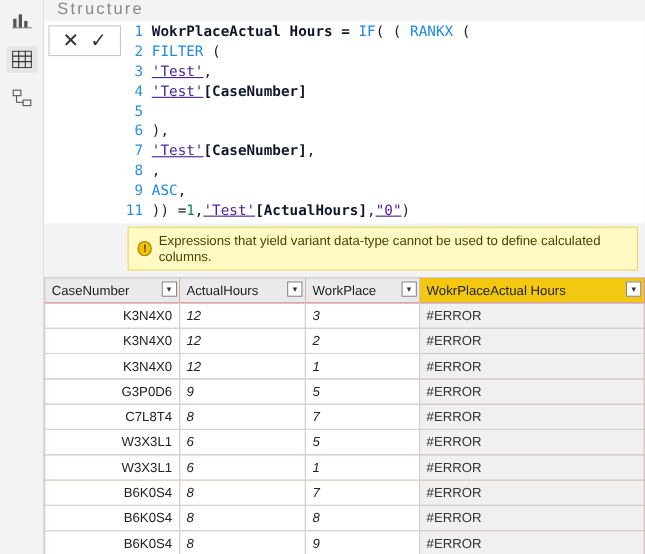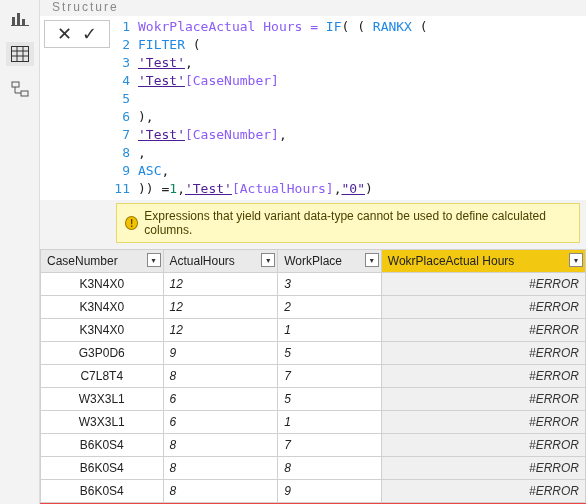--- a/index.html
+++ b/index.html
@@ -11,33 +11,33 @@
   .formula-area { display: flex; align-items: flex-start; background: #fff; }
   .formula-ctrl { width: 66px; display: flex; align-items: center; justify-content: center; gap: 6px; padding: 4px 4px; border: 1px solid #c8c8c8; background: #fff; margin: 4px 0 0 4px;}
   .fc-btn { font-size: 18px; color: #333; line-height: 1; padding: 0 2px;}
   .code { flex: 1; font-family: Consolas, monospace; font-size: 13px; background: #fff; padding: 2px 0 2px 0; }
   .code-line { display: flex; align-items: baseline; line-height: 18px; }
   .ln { width: 28px; text-align: right; color: #2b90d9; padding-right: 8px; user-select:none;}
   .tok-fn { color: #1e88e5; }
   .tok-str { color: #4c1d95; text-decoration: underline; }
   .tok-num { color: #098658; }
   .tok-op { color: #222; }
-  .tok-plain { color: #8b5cf6; }
+  .tok-plain { color: #0f172a; font-weight: bold; }
   .warning-bar { background: #fff9c4; border: 1px solid #e6d76a; padding: 5px 8px; margin: 3px 6px 6px 76px; display: flex; align-items: center; gap: 6px; font-size: 12px; color: #4a4300;}
   .warn-icon { width:14px;height:14px;border-radius:50%;background:#f2c200;border:1px solid #a07d00;display:flex;align-items:center;justify-content:center;font-size:10px;color:#5a4400;font-weight:bold;}
   .grid { flex: 1; overflow: auto; background: #ef4444; }
   table { border-collapse: collapse; width: 100%; }
   th, td { border: 1px solid #d0d0d0; padding: 4px 6px; font-size: 12px; height: 22px;}
   th { background: #eaeaea; font-weight: normal; text-align: left; position: relative;}
   th.sel { background: #f2c811; }
-  td.txt { text-align: center; background:#fff;}
+  td.txt { text-align: right; background:#fff;}
   td.num { font-style: italic; background:#fff;}
-  td.err { text-align: right; font-style: italic; background:#f0f0f0; color:#333;}
+  td.err { text-align: left; background:#f0f0f0; color:#333;}
   .dd { position:absolute; right:2px; top:3px; width:14px; height:14px; border:1px solid #888; background:#fff; display:flex; align-items:center; justify-content:center; font-size:8px; color:#333;}
-  .tabish { font-size:12px; color:#888; padding: 0 0 2px 12px; letter-spacing:2px;}
+  .tabish { font-size:15px; color:#888; padding: 0 0 2px 12px; letter-spacing:2px;}
 </style>
 </head>
 <body>
 
 <div class="root">
   <div class="sidebar">
     <div class="side-btn">
       <svg width="18" height="16" viewBox="0 0 18 16">
           <rect x="1" y="7" width="3" height="8" fill="#555"></rect>
           <rect x="6" y="3" width="3" height="12" fill="#555"></rect>

